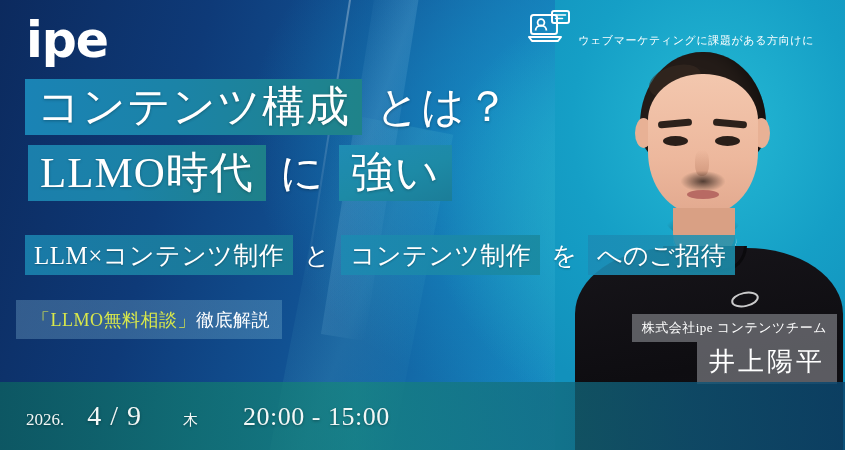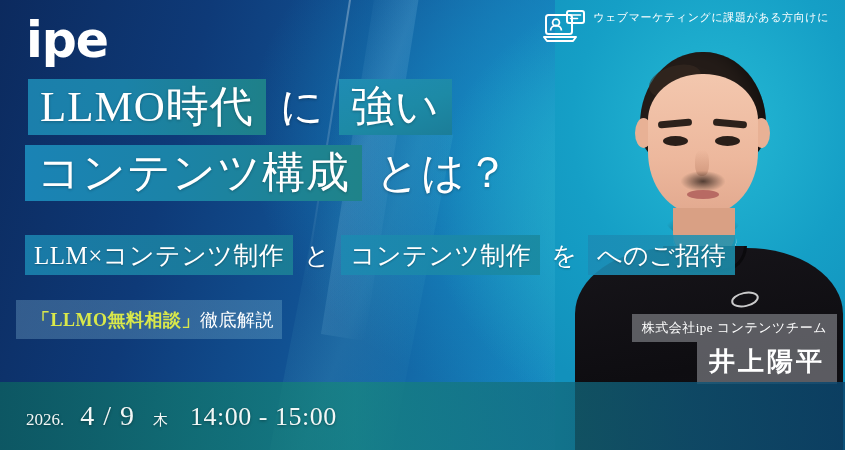--- a/index.html
+++ b/index.html
@@ -64,21 +64,21 @@
          border-radius:96px 96px 0 0 / 66px 66px 0 0;}
   .collar{ position:absolute; left:108px; top:246px; width:84px; height:26px;
            border:3px solid #0b0a0d; border-top:none; border-radius:0 0 44px 44px; background:#141218;}
   .logo-o{ position:absolute; left:176px; top:292px; width:28px; height:15px;
            border:2px solid rgba(235,235,235,.85); border-radius:50%; transform:rotate(-12deg);}
 
   
   #logo{ position:absolute; left:26px; top:16px; color:#ffffff;
          font-family:"DejaVu Sans", sans-serif; font-weight:700; font-size:49px; letter-spacing:-1px; line-height:1;}
 
-  #seminar-badge{ position:absolute; right:16px; top:10px; display:flex; align-items:flex-start; gap:6px;}
+  #seminar-badge{ position:absolute; right:31px; top:10px; display:flex; align-items:flex-end; gap:6px;}
   #seminar-badge .txt{ text-align:right; color:#ffffff;}
   #seminar-badge .line1{ font-size:11px; letter-spacing:.6px; margin-bottom:4px; white-space:nowrap;}
   #seminar-badge .line2{ font-size:21px; letter-spacing:3px; white-space:nowrap; font-weight:400;}
 
   
   #title{ position:absolute; left:0; top:76px; width:560px;}
   .tline{ display:flex; align-items:center; height:62px; margin-bottom:4px;}
   .hl{ display:inline-flex; align-items:center; height:56px; padding:0 12px;
        font-family:"Liberation Serif", serif; font-size:43px; color:#fff; letter-spacing:1px;
        text-shadow:0 1px 3px rgba(0,0,0,.28); white-space:nowrap;}
@@ -99,42 +99,42 @@
   .sub-hl.h3{ background:linear-gradient(90deg, rgba(27,140,182,.88) 0%, rgba(28,146,176,.86) 100%); }
   .sub-plain{ display:inline-flex; align-items:center; height:40px; padding:0 11px;
               font-family:"Liberation Serif", serif; font-size:25px; color:#fff; white-space:nowrap;
               text-shadow:0 1px 2px rgba(0,0,0,.3);}
 
   
   #invite{ position:absolute; left:16px; top:300px; width:266px; height:39px;
            display:flex; align-items:center; padding-left:16px;
            background:linear-gradient(90deg, rgba(120,170,205,.36) 0%, rgba(130,190,215,.30) 100%);
            font-family:"Liberation Serif", serif; font-size:18px; letter-spacing:.5px; white-space:nowrap;}
-  #invite .hi{ color:#d9e84a;font-weight:bold; }
+  #invite .hi{ color:#d9e84a; }
   #invite .rest{ color:#ffffff; }
 
   
   #datebar{ position:absolute; left:0; bottom:0; width:845px; height:68px;
             background:linear-gradient(90deg, rgba(13,92,98,.88) 0%, rgba(17,116,112,.80) 22%, rgba(22,135,126,.72) 42%, rgba(19,110,124,.74) 62%, rgba(14,86,120,.80) 82%, rgba(11,70,110,.86) 100%);
             display:flex; align-items:center;}
   #datebar .dt{ font-family:"Liberation Serif", serif; color:#f2f7f6; display:flex; align-items:baseline;
-                text-shadow:0 1px 3px rgba(0,0,0,.35);}
+                text-shadow:0 1px 3px rgba(0,0,0,.35);gap:23px;}
   #datebar .year{ font-size:17px; margin-left:26px;}
-  #datebar .md{ font-size:28px; margin-left:16px; letter-spacing:1px;}
+  #datebar .md{ font-size:28px; margin-left:0; letter-spacing:1px;}
   #datebar .dow{ font-size:15px; margin-left:18px;}
   #datebar .time{ font-size:26px; margin-left:22px; letter-spacing:.5px;}
 
   
   #speaker{ position:absolute; right:8px; bottom:66px; width:210px; text-align:right;}
   #speaker .company{ display:inline-block; background:rgba(120,122,128,.72); color:#fff;
                      font-size:13px; padding:5px 10px; letter-spacing:.5px; white-space:nowrap;
                      font-family:"Liberation Serif", serif;}
   #speaker .name{ display:inline-block; background:rgba(120,122,128,.72); color:#fff;
                   font-size:26px; padding:2px 12px 5px; letter-spacing:3px; white-space:nowrap;
-                  font-family:"Liberation Serif", serif;font-weight:bold;}
+                  font-family:"Liberation Serif", serif;}
 </style>
 </head>
 <body>
 
 <div id="banner">
 
   <div class="streak s1"></div>
   <div class="streak s2"></div>
   <div class="streak s3"></div>
   <div class="streak s4"></div>
@@ -173,27 +173,27 @@
         <path d="M27.5 5 h10 M27.5 8.5 h7" stroke="#ffffff" stroke-width="1.6" stroke-linecap="round"></path>
       </svg>
     </span>
     <span class="txt">
       <div class="line1">ウェブマーケティングに課題がある方向けに</div>
     </span>
   </div>
 
   <div id="title">
     <div class="tline">
+      <span class="hl b3">コンテンツ構成</span>
+      <span class="plain">とは？</span>
+    </div>
+    <div class="tline">
       <span class="hl b1">LLMO時代</span>
       <span class="plain">に</span>
       <span class="hl b2">強い</span>
-    </div>
-    <div class="tline">
-      <span class="hl b3">コンテンツ構成</span>
-      <span class="plain">とは？</span>
     </div>
   </div>
 
   <div id="subtitle">
     <span class="sub-hl h1">LLM×コンテンツ制作</span>
     <span class="sub-plain">と</span>
     <span class="sub-hl h2">コンテンツ制作</span>
     <span class="sub-plain">を</span>
     <span class="sub-hl h3">へのご招待</span>
   </div>
@@ -210,17 +210,17 @@
     <div>
       <span class="name">井上陽平</span>
     </div>
   </div>
 
   <div id="datebar">
     <span class="dt">
       <span class="year">2026.</span>
       <span class="md">4 / 9</span>
       <span class="dow">木</span>
-      <span class="time">14:00 - 15:00</span>
+      <span class="time">20:00 - 15:00</span>
     </span>
   </div>
 
 </div>
 
 </body></html>

